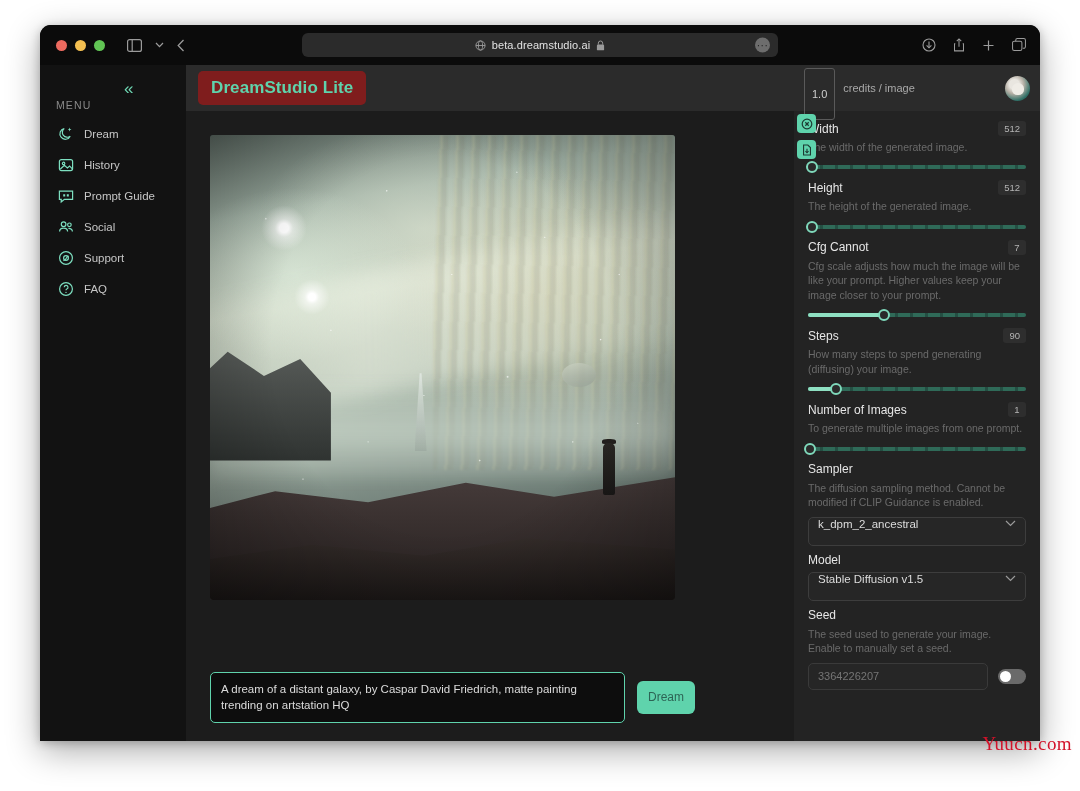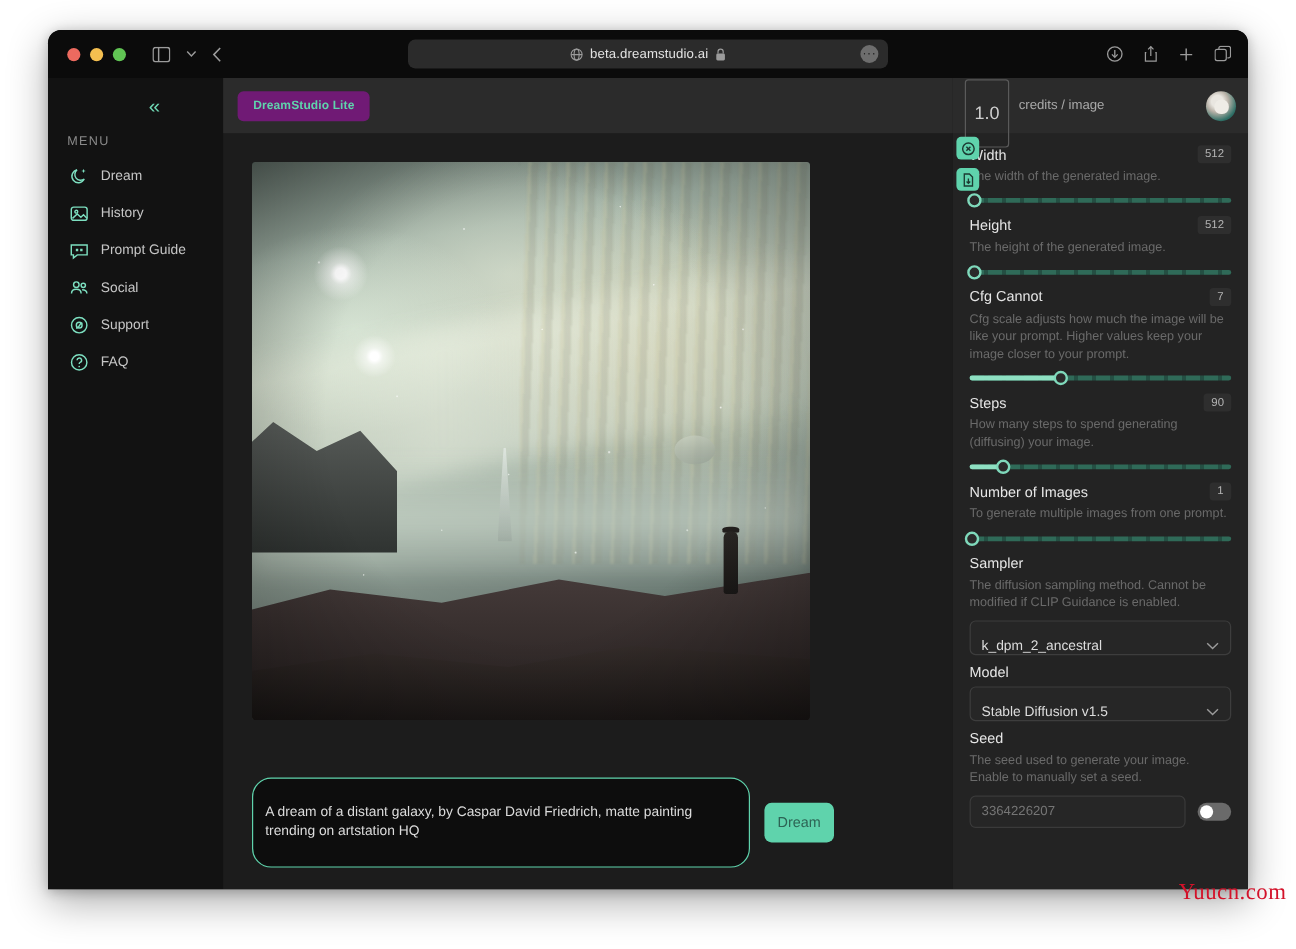--- a/index.html
+++ b/index.html
@@ -35,21 +35,21 @@
   .dot.y { background: #f4bf50; }
   .dot.g { background: #61c554; }
 
   .chrome-ctrl { display: flex; align-items: center; gap: 13px; margin-left: 22px; }
   .ic { color: #9b9b9b; display: flex; align-items: center; justify-content: center; }
   .ic svg { display: block; }
 
   .urlbar {
     position: absolute; left: 50%; transform: translateX(-50%);
     top: 8px;
-    width: 400px; height: 24px;
+    width: 476px; height: 24px;
     background: #2b2b2b;
     border-radius: 6px;
     display: flex; align-items: center; justify-content: center;
     gap: 6px;
   }
   .urlbar .url-text {
     font-size: 11px; color: #e2e2e2; letter-spacing: .1px;
   }
   .urlbar .more {
     position: absolute; right: 8px; top: 50%; transform: translateY(-50%);
@@ -118,21 +118,21 @@
   .brand-name {
     margin-top: 7px;
     font-size: 10.5px; font-weight: bold; color: #e8e8e8; letter-spacing: .2px;
   }
   .brand-beta {
     margin-top: 1px;
     font-size: 9px; color: #6e6e6e; font-style: italic;
   }
 
   .menu-label {
-    margin: 39px 0 7px 16px;
+    margin: 26px 0 7px 16px;
     font-size: 10.5px; color: #8a8a8a; letter-spacing: 1.1px;
   }
   .nav-item {
     display: flex; align-items: center; gap: 10px;
     height: 31px; padding-left: 18px;
     color: #c6c6c6; font-size: 11.5px;
     cursor: pointer;
   }
   .nav-item .nic { width: 16px; height: 16px; color: #7ddfc0; flex-shrink: 0; }
   .nav-item .nic svg { display: block; }
@@ -143,23 +143,23 @@
     background: #1c1c1c;
     position: relative;
   }
   .topbar {
     height: 46px;
     background: #2b2b2b;
     display: flex; align-items: center;
     padding-left: 12px;
   }
   .tab-lite {
-    background: #701a75;
+    background: #7f1d1d;
     color: #5fd3ac;
-    font-size: 10px; font-weight: bold;
+    font-size: 17px; font-weight: bold;
     padding: 7px 13px;
     border-radius: 5px;
     letter-spacing: .1px;
     cursor: pointer;
   }
   .collapse {
     position: absolute; left: -62px; top: 14px;
     color: #6fd8b4; font-size: 17px; cursor: pointer;
     letter-spacing: -2px;
   }
@@ -294,22 +294,22 @@
 
   
   .prompt-row {
     position: absolute; left: 24px; bottom: 18px;
     display: flex; align-items: stretch; gap: 12px;
   }
   .prompt-box {
     width: 415px; min-height: 47px;
     background: #0d0d0d;
     border: 1px solid #5fd3ac;
-    border-radius: 16px;
-    padding: 20px 10px;
+    border-radius: 5px;
+    padding: 8px 10px;
     color: #dcdcdc; font-size: 11.5px; line-height: 1.45;
   }
   .dream-btn {
     width: 58px;
     background: #5fd3ac; color: #2d6455;
     border: none; border-radius: 6px;
     font-family: "Liberation Sans", sans-serif;
     font-size: 12px; cursor: pointer;
     align-self: center; height: 33px;
   }
@@ -321,21 +321,21 @@
     flex-shrink: 0;
     display: flex; flex-direction: column;
   }
   .panel-top {
     height: 46px; background: #2b2b2b;
     display: flex; align-items: center;
     padding: 0 10px; gap: 8px;
   }
   .credit-box {
     border: 1px solid #5a5a5a; border-radius: 3px;
-    padding: 19px 7px; font-size: 15px; color: #cfcfcf; margin-top: 12px;
+    padding: 19px 7px; font-size: 11px; color: #cfcfcf; margin-top: 12px;
   }
   .credit-label { font-size: 11px; color: #a9a9a9; }
   .avatar {
     margin-left: auto;
     width: 25px; height: 25px; border-radius: 50%;
     background: radial-gradient(circle at 38% 34%, #e9e6e0 0 22%, #b9b2a8 40%, #2f6f66 72%, #1d4d48 100%);
     position: relative; overflow: hidden;
   }
   .avatar::after {
     content: ""; position: absolute; left: 26%; top: 30%;
@@ -373,21 +373,21 @@
     border-radius: 50%; background: #2a2a2a;
     border: 2px solid #7fd9bb;
     transform: translateX(-50%);
     cursor: pointer;
   }
 
   .field-name { font-size: 12px; color: #e6e6e6; margin-bottom: 5px; }
   .select {
     height: 29px; background: #262626;
     border: 1px solid #3d3d3d; border-radius: 5px;
-    display: flex; align-items: flex-end; justify-content: space-between;
+    display: flex; align-items: flex-start; justify-content: space-between;
     padding: 0 9px; color: #dcdcdc; font-size: 11.5px;
     cursor: pointer;
   }
   .select .chev { color: #9a9a9a; font-size: 10px; }
   .seed-row { display: flex; align-items: center; gap: 10px; }
   .seed-input {
     flex: 1; height: 27px;
     background: #262626; border: 1px solid #3a3a3a; border-radius: 5px;
     color: #3d3d3d; font-size: 11px;
     padding: 0 9px;

